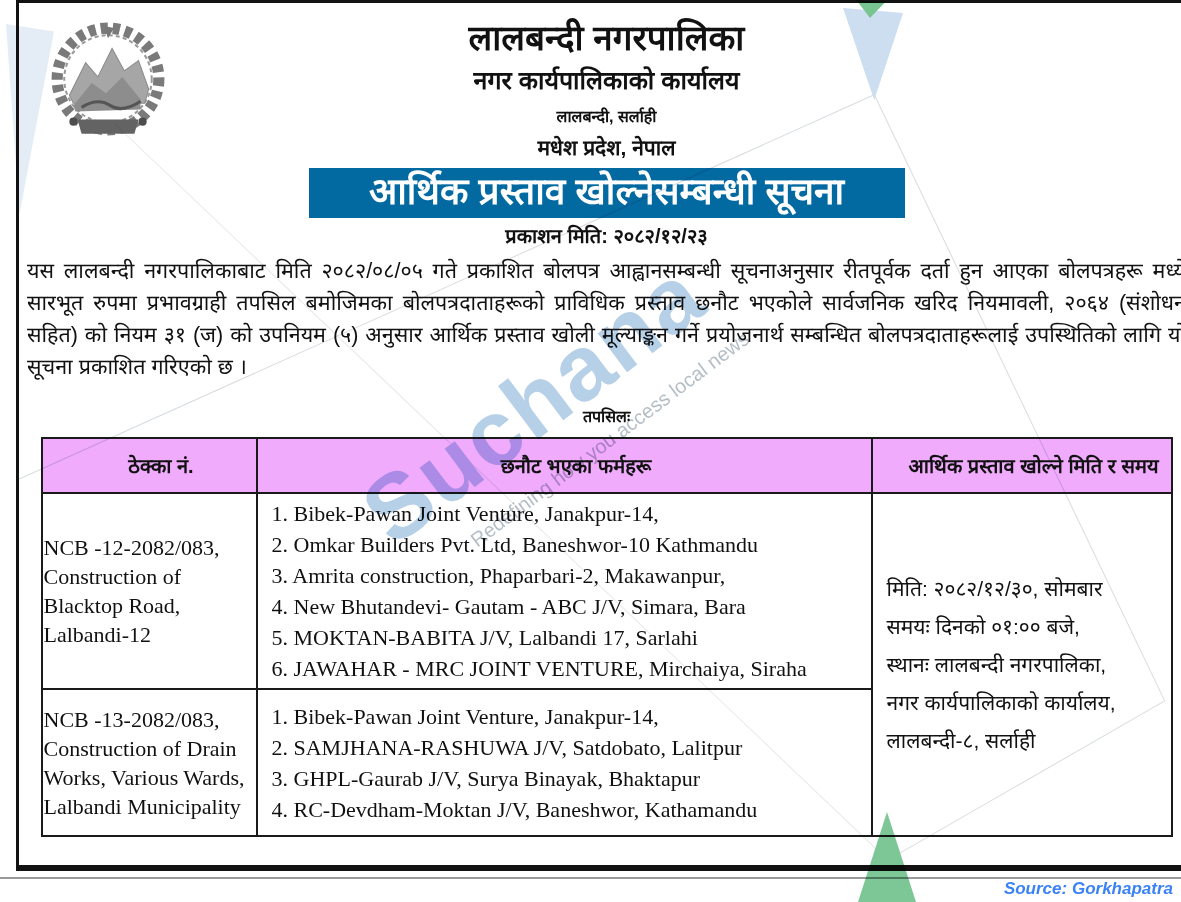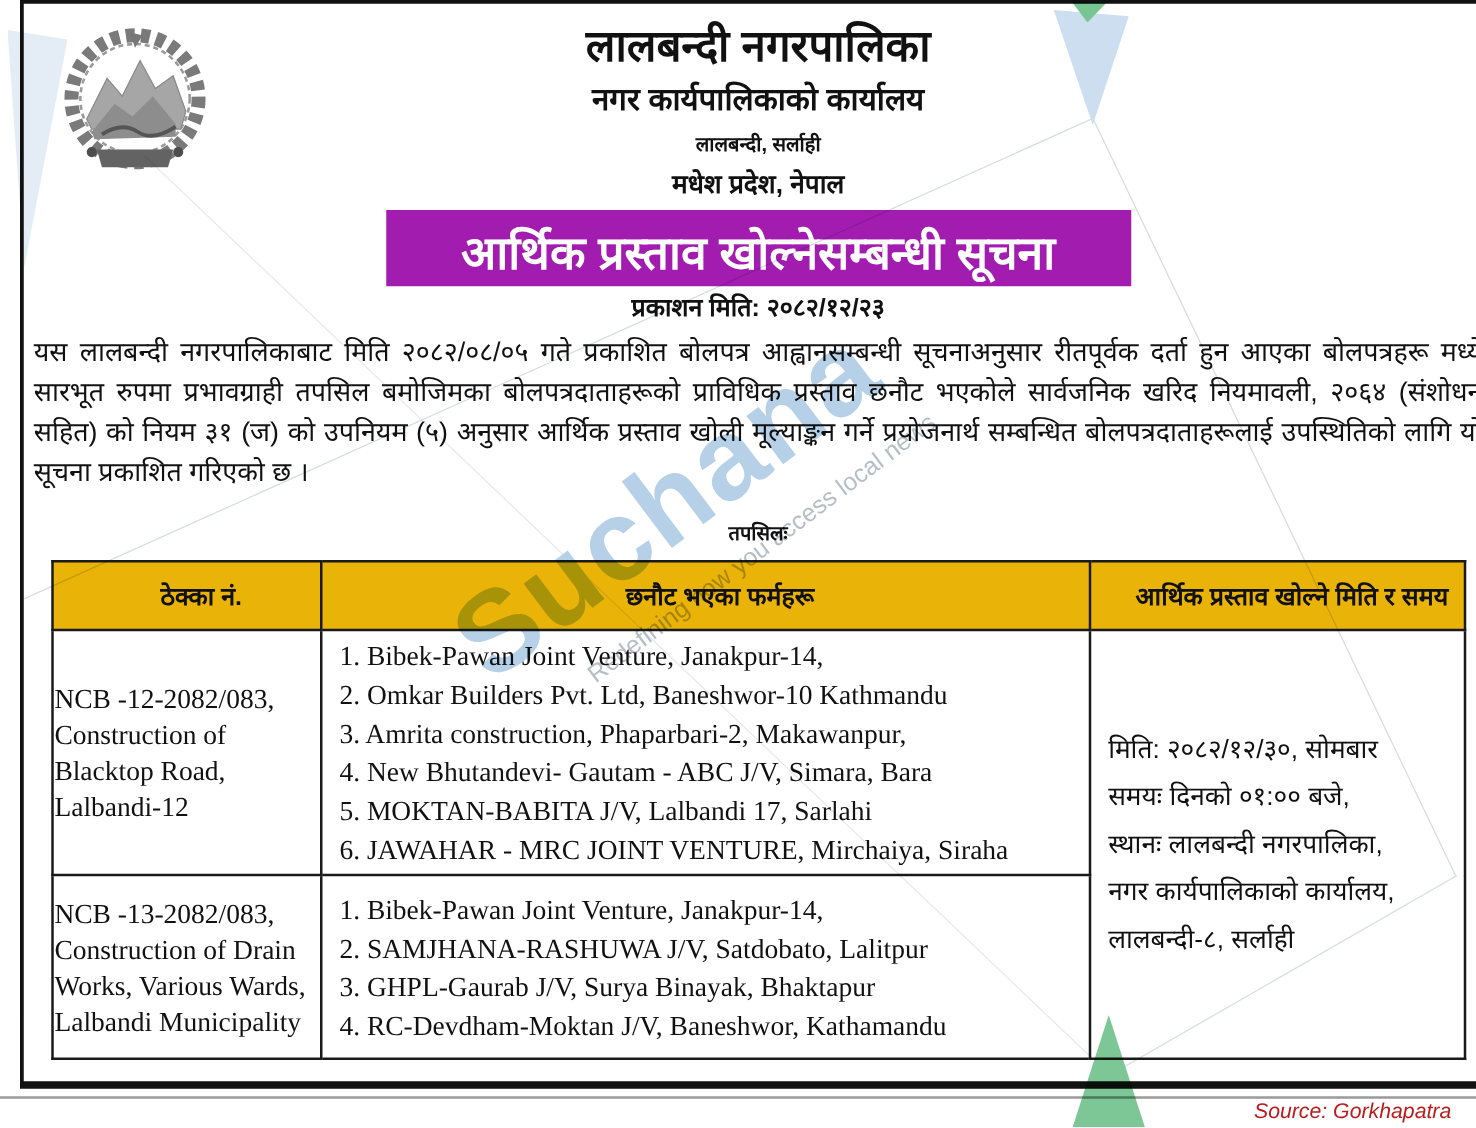--- a/index.html
+++ b/index.html
@@ -14,60 +14,60 @@
     background:#fff;z-index:1;
   }
   .logo{position:absolute;left:28px;top:14px;width:122px;height:130px;}
   .header-block{text-align:center;padding-top:14px;}
   .muni-title{font-size:35px;font-weight:bold;line-height:42px;}
   .office{font-size:25px;font-weight:bold;line-height:30px;margin-top:6px;}
   .addr{font-size:16px;font-weight:bold;line-height:25px;margin-top:9px;}
   .prov{font-size:21px;font-weight:bold;line-height:25px;margin-top:6px;}
   .banner{
     display:block;width:596px;box-sizing:border-box;margin:8px auto 0;
-    background:#a21caf;color:#ffffff;font-size:37px;font-weight:bold;
-    line-height:46px;padding:12px 10px 3px;
+    background:#0369a1;color:#ffffff;font-size:37px;font-weight:bold;
+    line-height:46px;padding:1px 10px 3px;
   }
   .pubdate{font-size:20px;font-weight:bold;line-height:24px;margin-top:6px;}
   .para{
     margin:7px 8px 0;font-size:21.5px;line-height:32px;text-align:justify;
   }
   .tapasil{text-align:center;font-weight:bold;font-size:16px;line-height:26px;margin-top:21px;}
   
   table.notice{
     border-collapse:collapse;margin:7px auto 0;width:1130px;table-layout:fixed;
   }
   table.notice th,table.notice td{
     border:2px solid #1a1a1a;vertical-align:middle;box-sizing:border-box;
   }
   th.c1{width:215px;} th.c2{width:615px;} th.c3{width:300px;}
   table.notice th{
-    height:55px;background:#eab308;font-size:20px;font-weight:bold;text-align:center;padding-left:25px;
+    height:55px;background:#f0abfc;font-size:20px;font-weight:bold;text-align:center;padding-left:25px;
   }
   tr.r1{height:195px;} tr.r2{height:147px;}
   td.contract{
     font-family:"Liberation Serif",serif;font-size:22px;line-height:29px;
     padding:4px 2px 4px 1px;text-align:left;
   }
   td.firms{
     font-family:"Liberation Serif",serif;font-size:22px;line-height:31px;
     padding:4px 4px 4px 14px;text-align:left;
   }
   td.opening{
     font-size:21px;line-height:38px;padding:4px 6px 4px 14px;text-align:left;
   }
   .firm-line{white-space:nowrap;overflow:hidden;}
   
   .signatory{
     text-align:right;font-size:22px;font-weight:bold;line-height:52px;padding-right:28px;
   }
   .divider{position:absolute;left:0;top:877px;width:1181px;height:2px;background:#9a9a9a;z-index:1;}
   .source{
-    position:absolute;right:20px;top:879px;font-size:17px;font-style:italic;
-    color:#b91c1c;z-index:1;
+    position:absolute;right:8px;top:879px;font-size:17px;font-style:italic;
+    color:#3b82f6;z-index:1;font-weight:bold;
   }
   
   .wm{position:absolute;inset:0;z-index:5;pointer-events:none;mix-blend-mode:multiply;}
   .wm-tri-top{position:absolute;left:843px;top:0;width:60px;height:100px;
     background:#ccdef0;clip-path:polygon(0 8%,100% 13%,52% 100%);}
   .wm-tip-top{position:absolute;left:852px;top:0;width:36px;height:18px;
     background:#79c591;clip-path:polygon(12% 0,92% 12%,50% 100%);}
   .wm-sliver-left{position:absolute;left:6px;top:24px;width:48px;height:190px;
     background:#dfeaf4;clip-path:polygon(0 0,100% 4%,28% 100%);opacity:.85;}
   .wm-tri-bottom{position:absolute;left:858px;top:812px;width:58px;height:90px;

